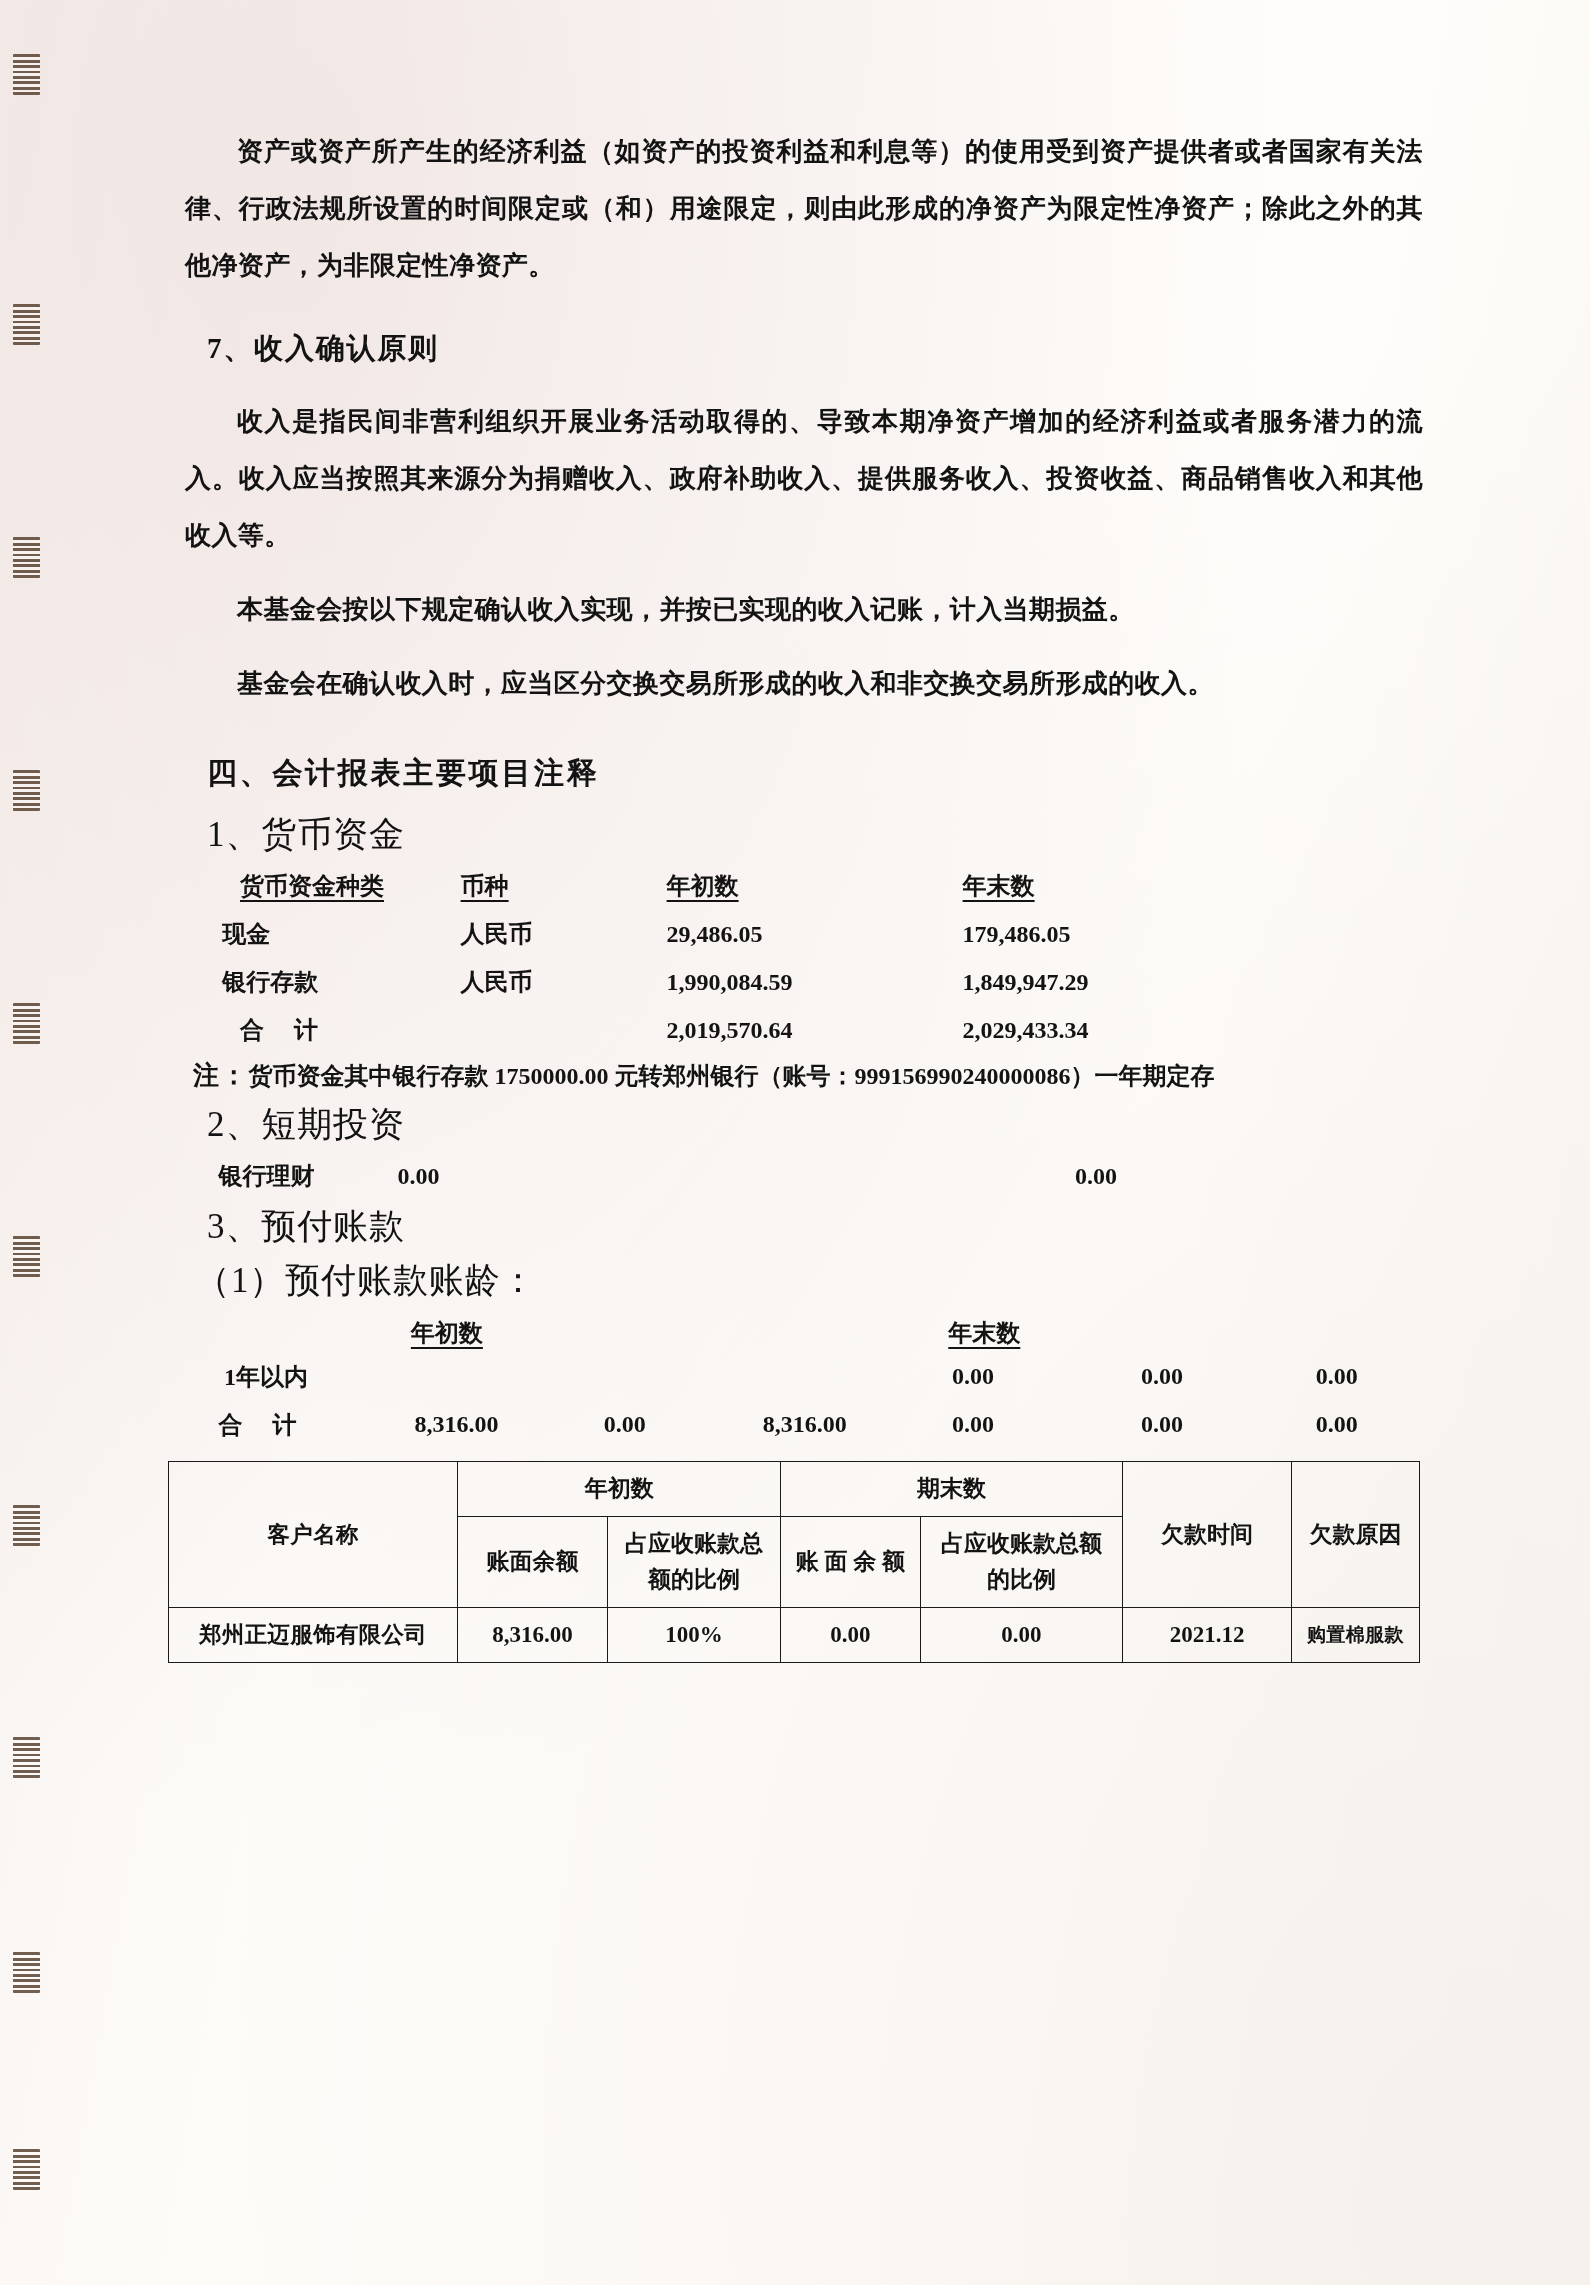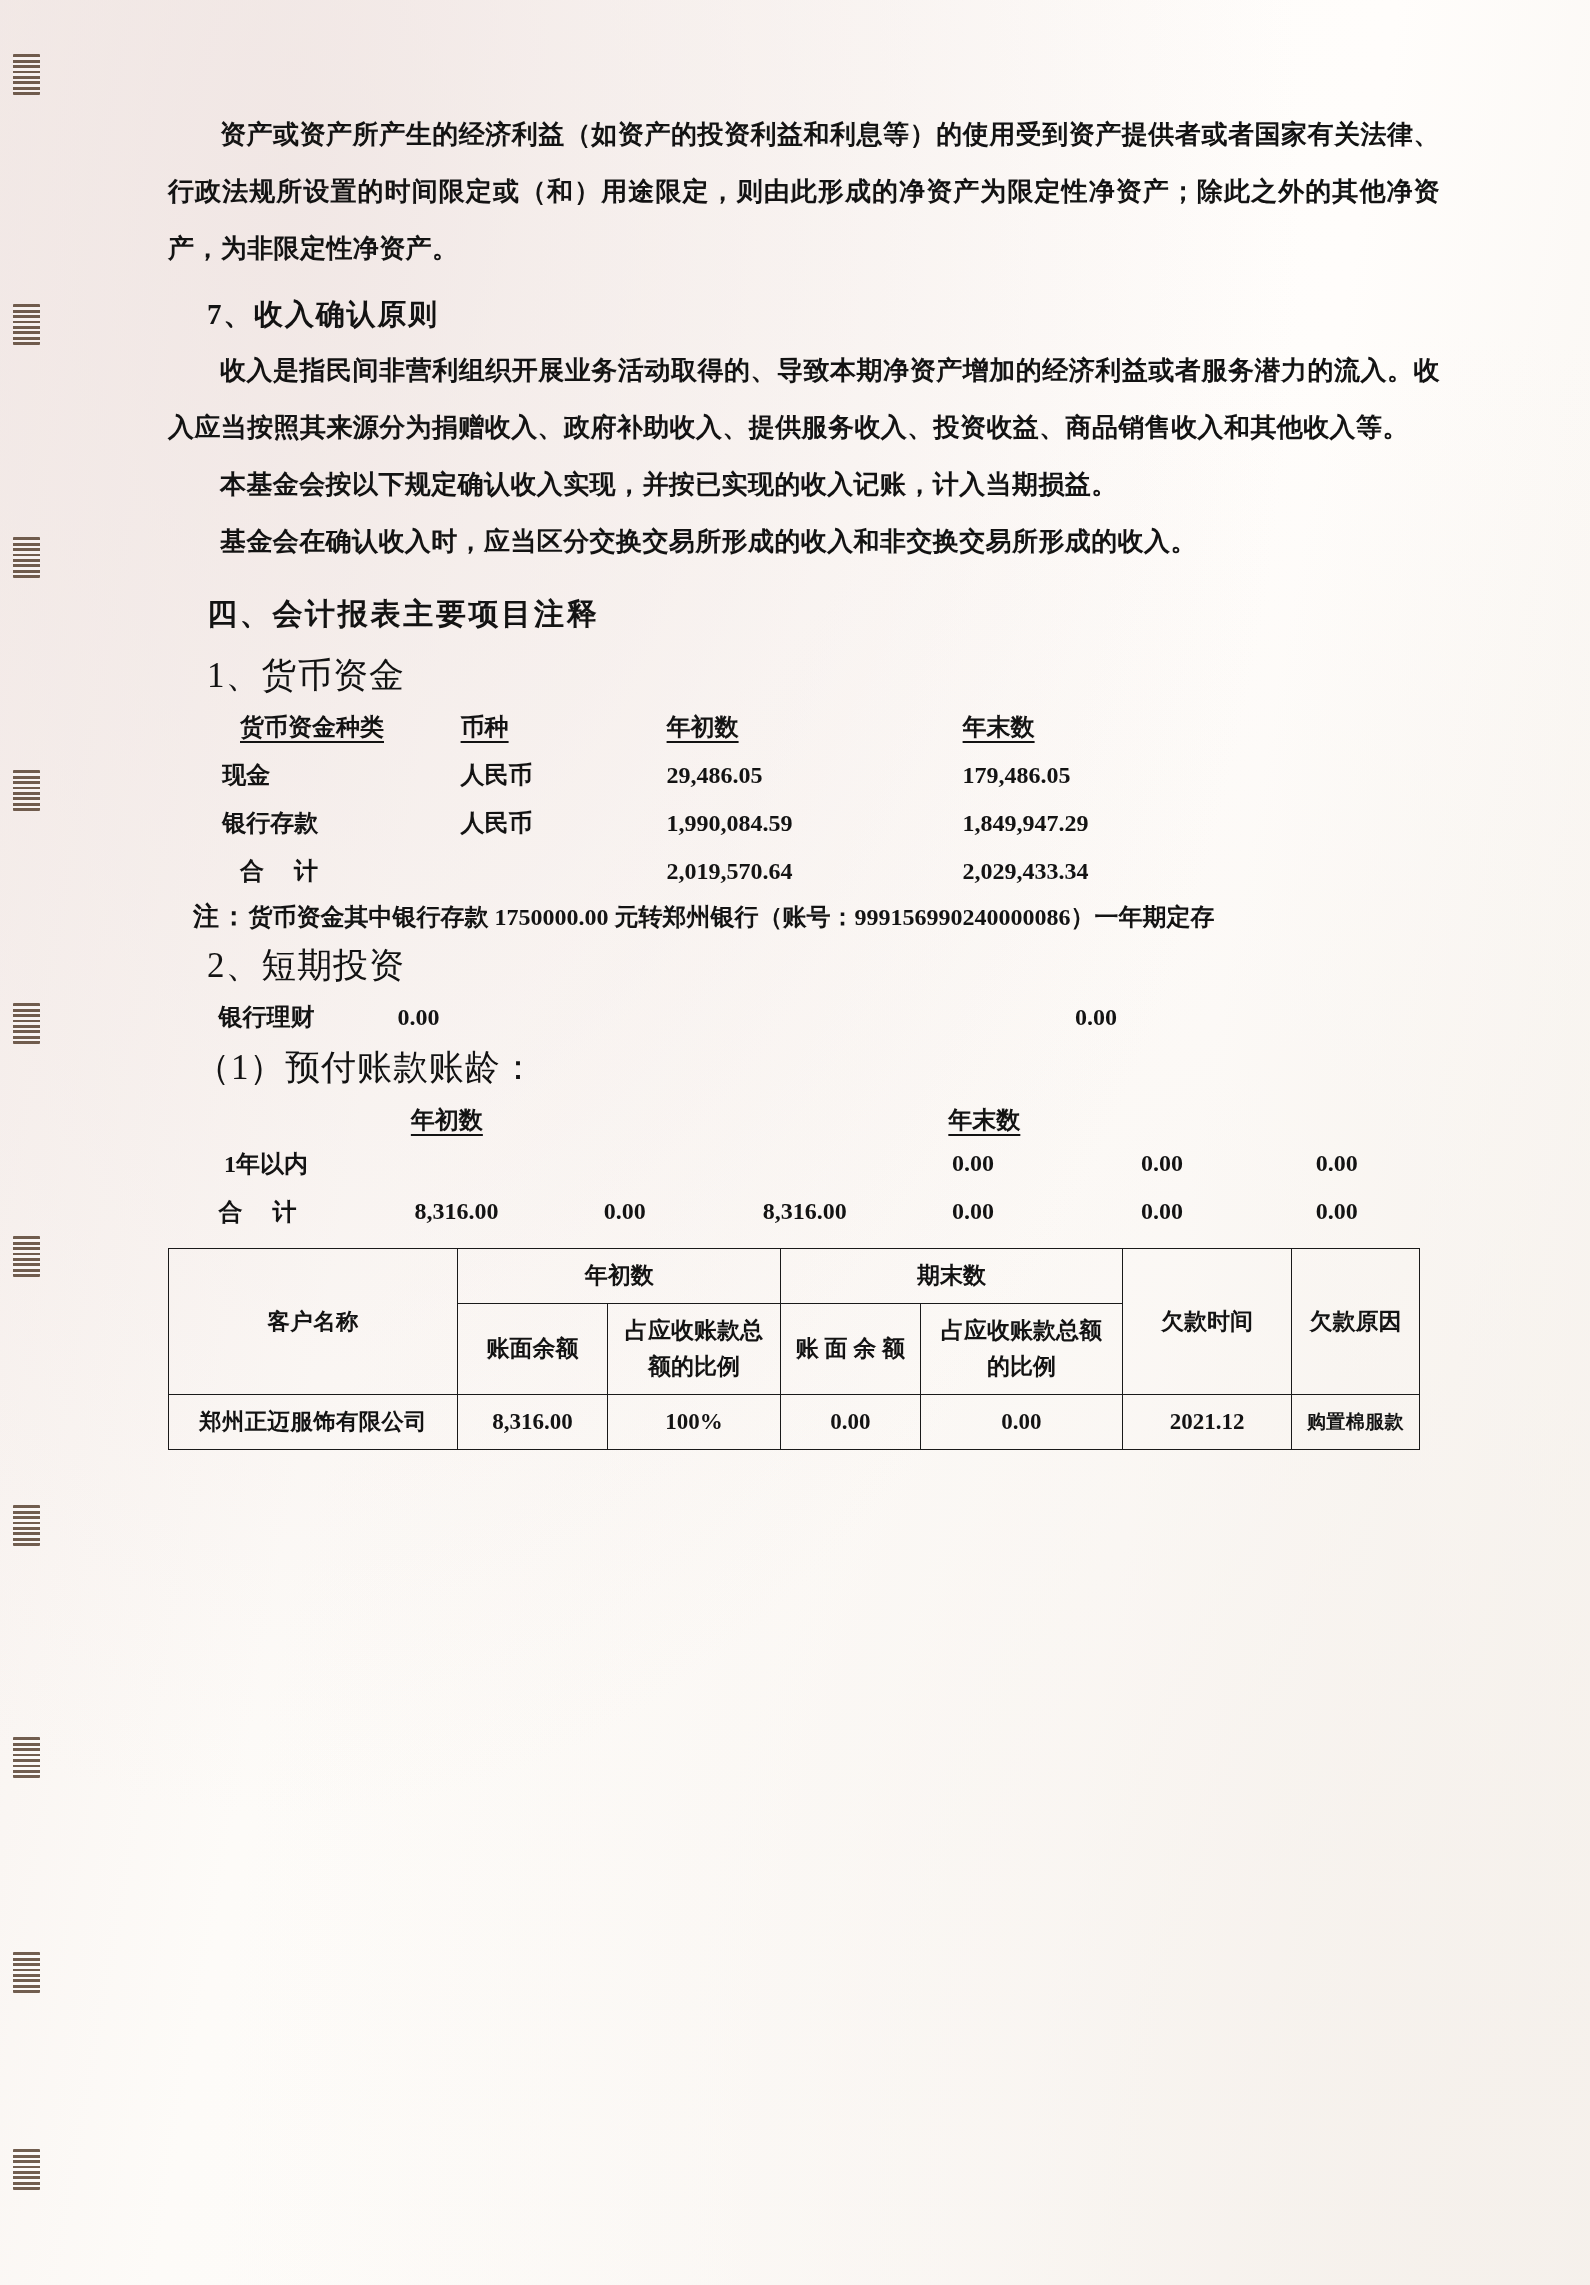--- a/index.html
+++ b/index.html
@@ -53,21 +53,21 @@
   }
 
   .content {
     position: absolute;
     left: 168px;
     top: 106px;
     width: 1272px;
   }
 
   p.body {
-    margin: 0;
+    margin: 17px;
     font-size: 26px;
     line-height: 57px;
     font-weight: 700;
     letter-spacing: 0.4px;
     text-align: justify;
   }
   p.indent { text-indent: 52px; }
 
   .h-sec {
     margin: 0;
@@ -232,20 +232,21 @@
       <tbody>
       <tr>
         <td>银行理财</td>
         <td class="c" style="padding-right:99px">0.00</td>
         <td></td>
         <td style="padding-left:125px">0.00</td>
       </tr>
     </tbody>
       </table>
 
+    <p class="h-sub pad-1">3、预付账款</p>
     <p class="h-sub pad-2">（1）预付账款账龄：</p>
 
     <div class="aging-wrap">
     <table class="plain">
       <colgroup>
         <col style="width:176px">
         <col style="width:170px">
         <col style="width:143px">
         <col style="width:170px">
         <col style="width:170px">

